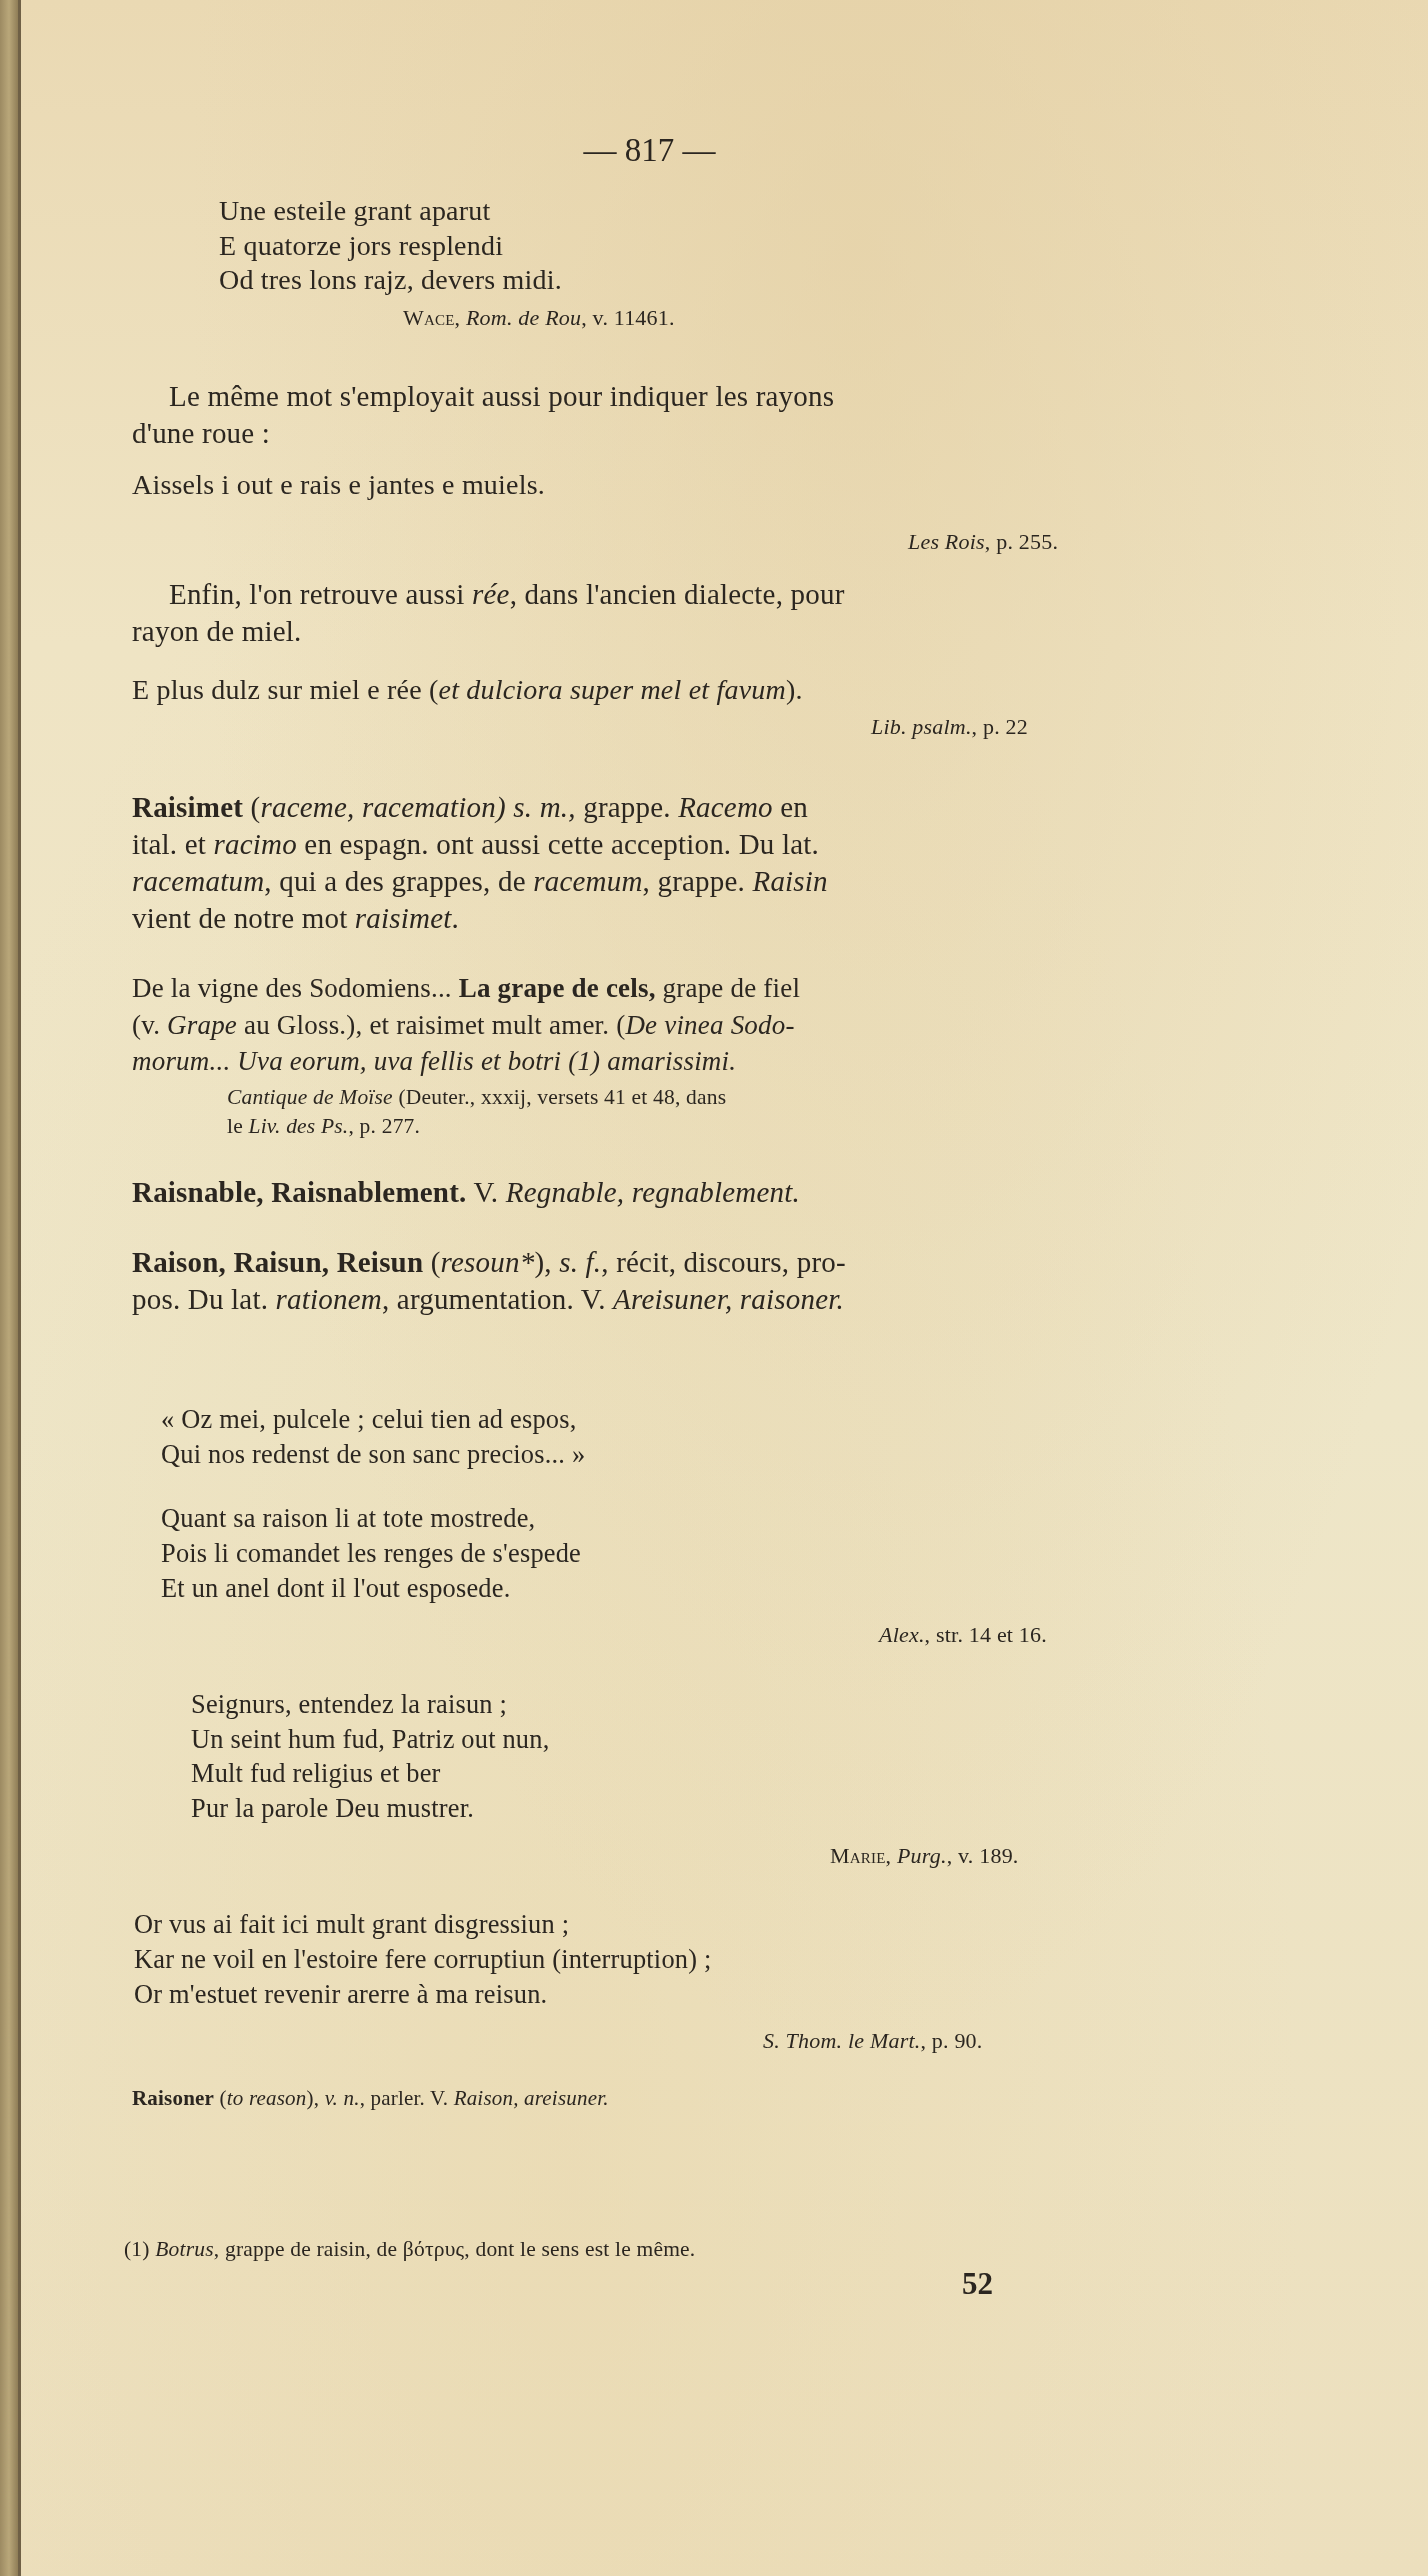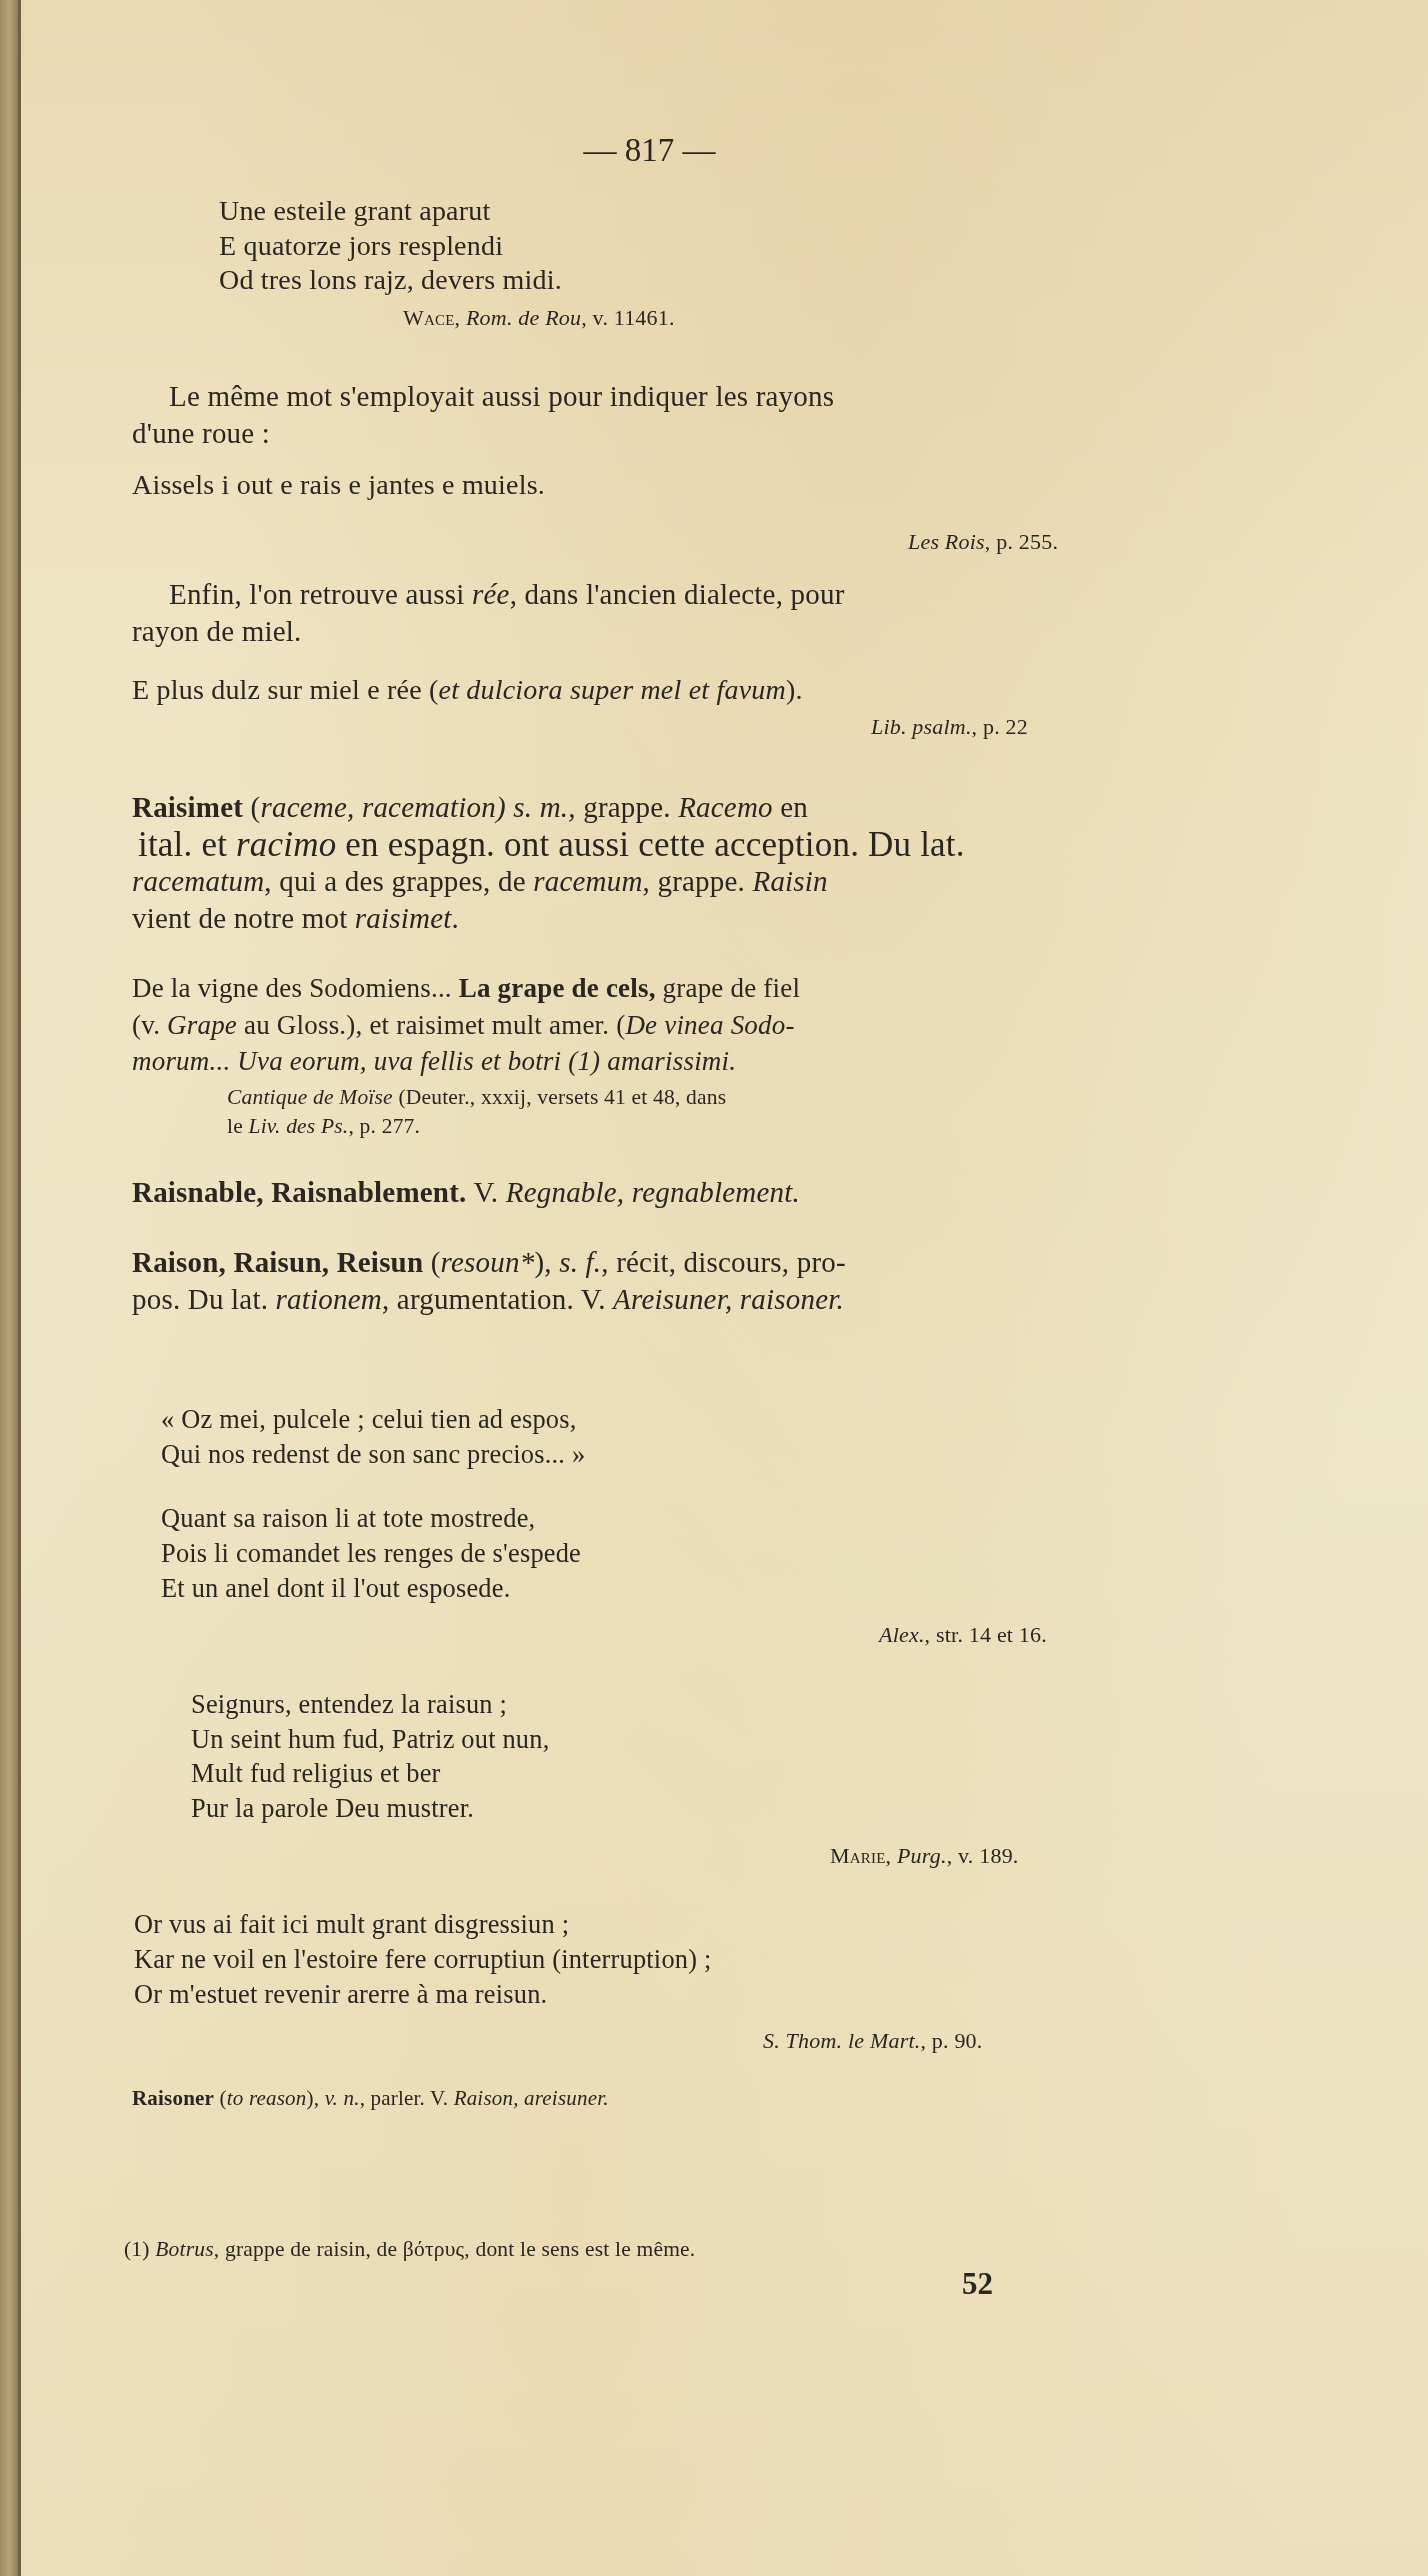--- a/index.html
+++ b/index.html
@@ -75,21 +75,21 @@
   </div>
   <div class="line cite" style="left:871px;top:710px;">
     <i>Lib. psalm.</i><span>, p. 22</span>
   </div>
 </div>
 
 <div>
   <div class="line" style="left:132px;top:791px;font-size:29px;">
     <b>Raisimet</b><span> (</span><i>raceme, racemation</i><i>) s. m.,</i><span> grappe. </span><i>Racemo</i><span> en</span>
   </div>
-  <div class="line" style="left:132px;top:828px;font-size:35px;margin-left:6px;">
+  <div class="line" style="left:132px;top:828px;font-size:29px;">
     <span>ital. et </span><i>racimo</i><span> en espagn. ont aussi cette acception. Du lat.</span>
   </div>
   <div class="line" style="left:132px;top:865px;font-size:29px;">
     <i>racematum</i><span>, qui a des grappes, de </span><i>racemum</i><span>, grappe. </span><i>Raisin</i>
   </div>
   <div class="line" style="left:132px;top:902px;font-size:29px;">
     <span>vient de notre mot </span><i>raisimet</i><span>.</span>
   </div>
 </div>
 

